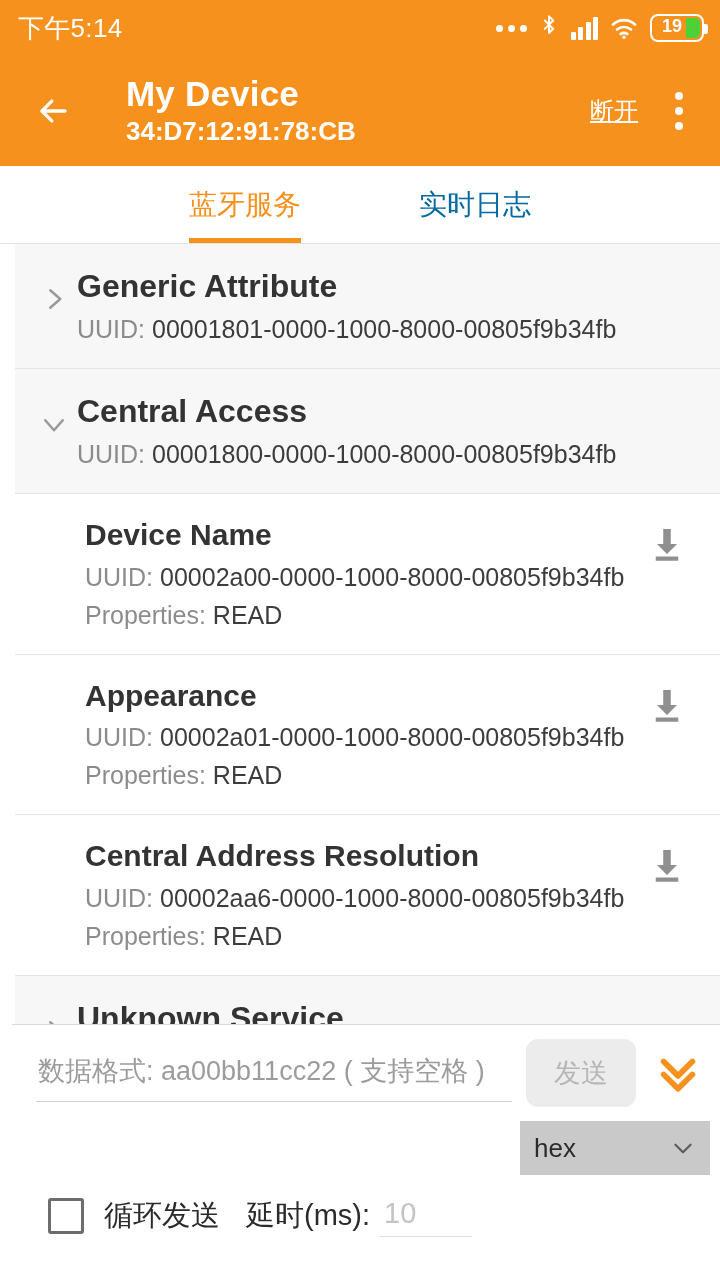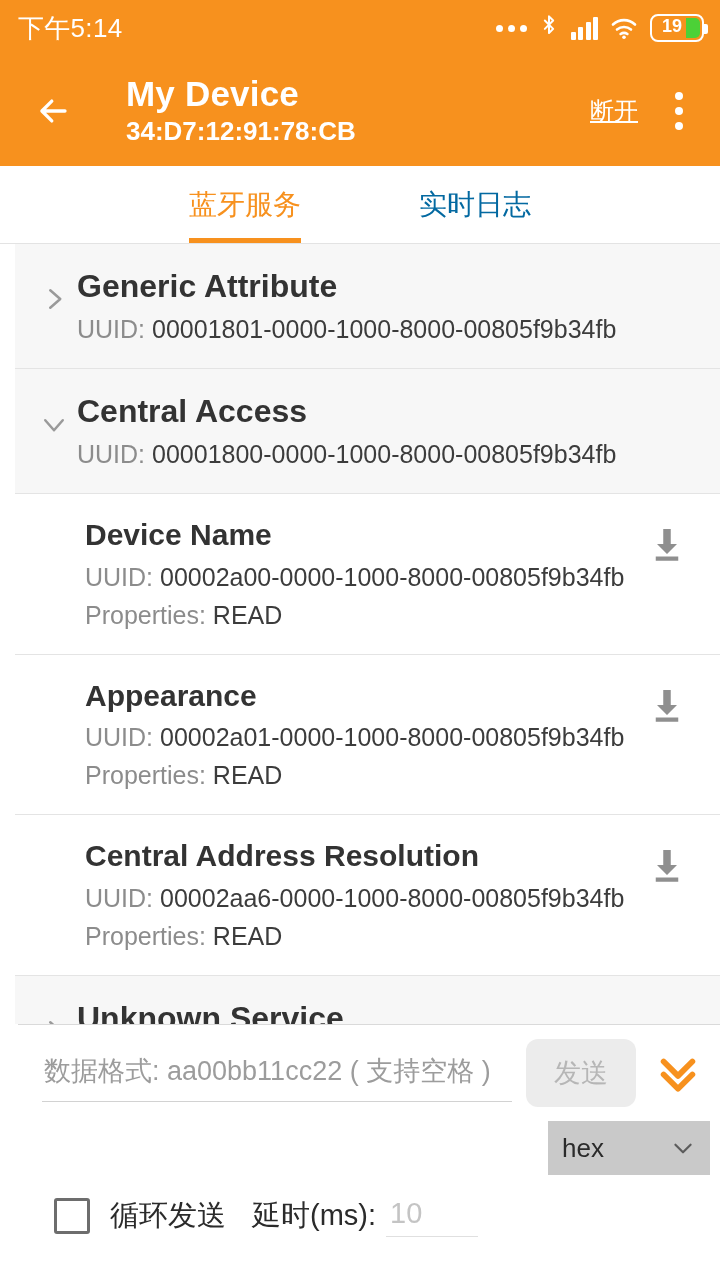--- a/index.html
+++ b/index.html
@@ -72,37 +72,37 @@
   .kv b { color: #3c3c3c; font-weight: normal; }
 
   .char-row { background: #fff; border-bottom: 1px solid #e4e4e4;
               display: flex; align-items: flex-start; padding: 22px 26px 24px 70px; cursor: pointer; }
   .char-text { flex: 1 1 auto; }
   .char-name { font-size: 30px; font-weight: bold; color: #333333; line-height: 1.25; }
   .dl-icon { width: 54px; flex: 0 0 auto; display: flex; justify-content: center;
              align-items: flex-start; padding-top: 8px; cursor: pointer; }
 
   
-  .bottom { position: absolute; left: 18px; right: 0; bottom: 0; height: 256px;
+  .bottom { position: absolute; left: 12px; right: 0; bottom: 0; height: 256px;
             background: #ffffff; border-top: 1px solid #dadada; margin-top: 31px; }
   .send-row { display: flex; align-items: center; padding: 14px 14px 0 24px; gap: 14px; }
   .data-input { flex: 1 1 auto; border: none; border-bottom: 1px solid #d2d2d2;
                 background: transparent; font-size: 27px; color: #3c3c3c;
                 padding: 12px 2px 14px 2px; outline: none;
                 font-family: "Liberation Sans", sans-serif; }
   .data-input::placeholder { color: #9c9c9c; }
   .send-btn { width: 110px; height: 68px; background: #ececec; border: none; border-radius: 12px;
               color: #b6b6b6; font-size: 27px; cursor: default;
               font-family: "Liberation Sans", sans-serif; }
   .expand-btn { width: 56px; height: 68px; display: flex; align-items: center;
                 justify-content: center; cursor: pointer; }
 
   .opts-row { display: flex; align-items: center; justify-content: flex-end;
               gap: 14px; padding: 14px 10px 0 0; }
-  .spinner { width: 162px; height: 54px; background: #c9c9c9; display: flex;
+  .spinner { width: 190px; height: 54px; background: #c9c9c9; display: flex;
              align-items: center; justify-content: space-between; padding: 0 14px;
              font-size: 26px; color: #2b2b2b; cursor: pointer; }
   .seg { display: flex; height: 54px; }
   .seg div { background: #c9c9c9; color: #5a5a5a; font-size: 27px; display: flex;
              align-items: center; padding: 0 14px; cursor: pointer; }
   .seg div + div { border-left: 2px solid #fff; }
 
   .loop-row { display: flex; align-items: center; padding: 20px 0 0 36px; gap: 2px; }
   .cbox { width: 36px; height: 36px; border: 3px solid #6d6d6d; border-radius: 3px;
           background: #fff; cursor: pointer; flex: 0 0 auto; }

